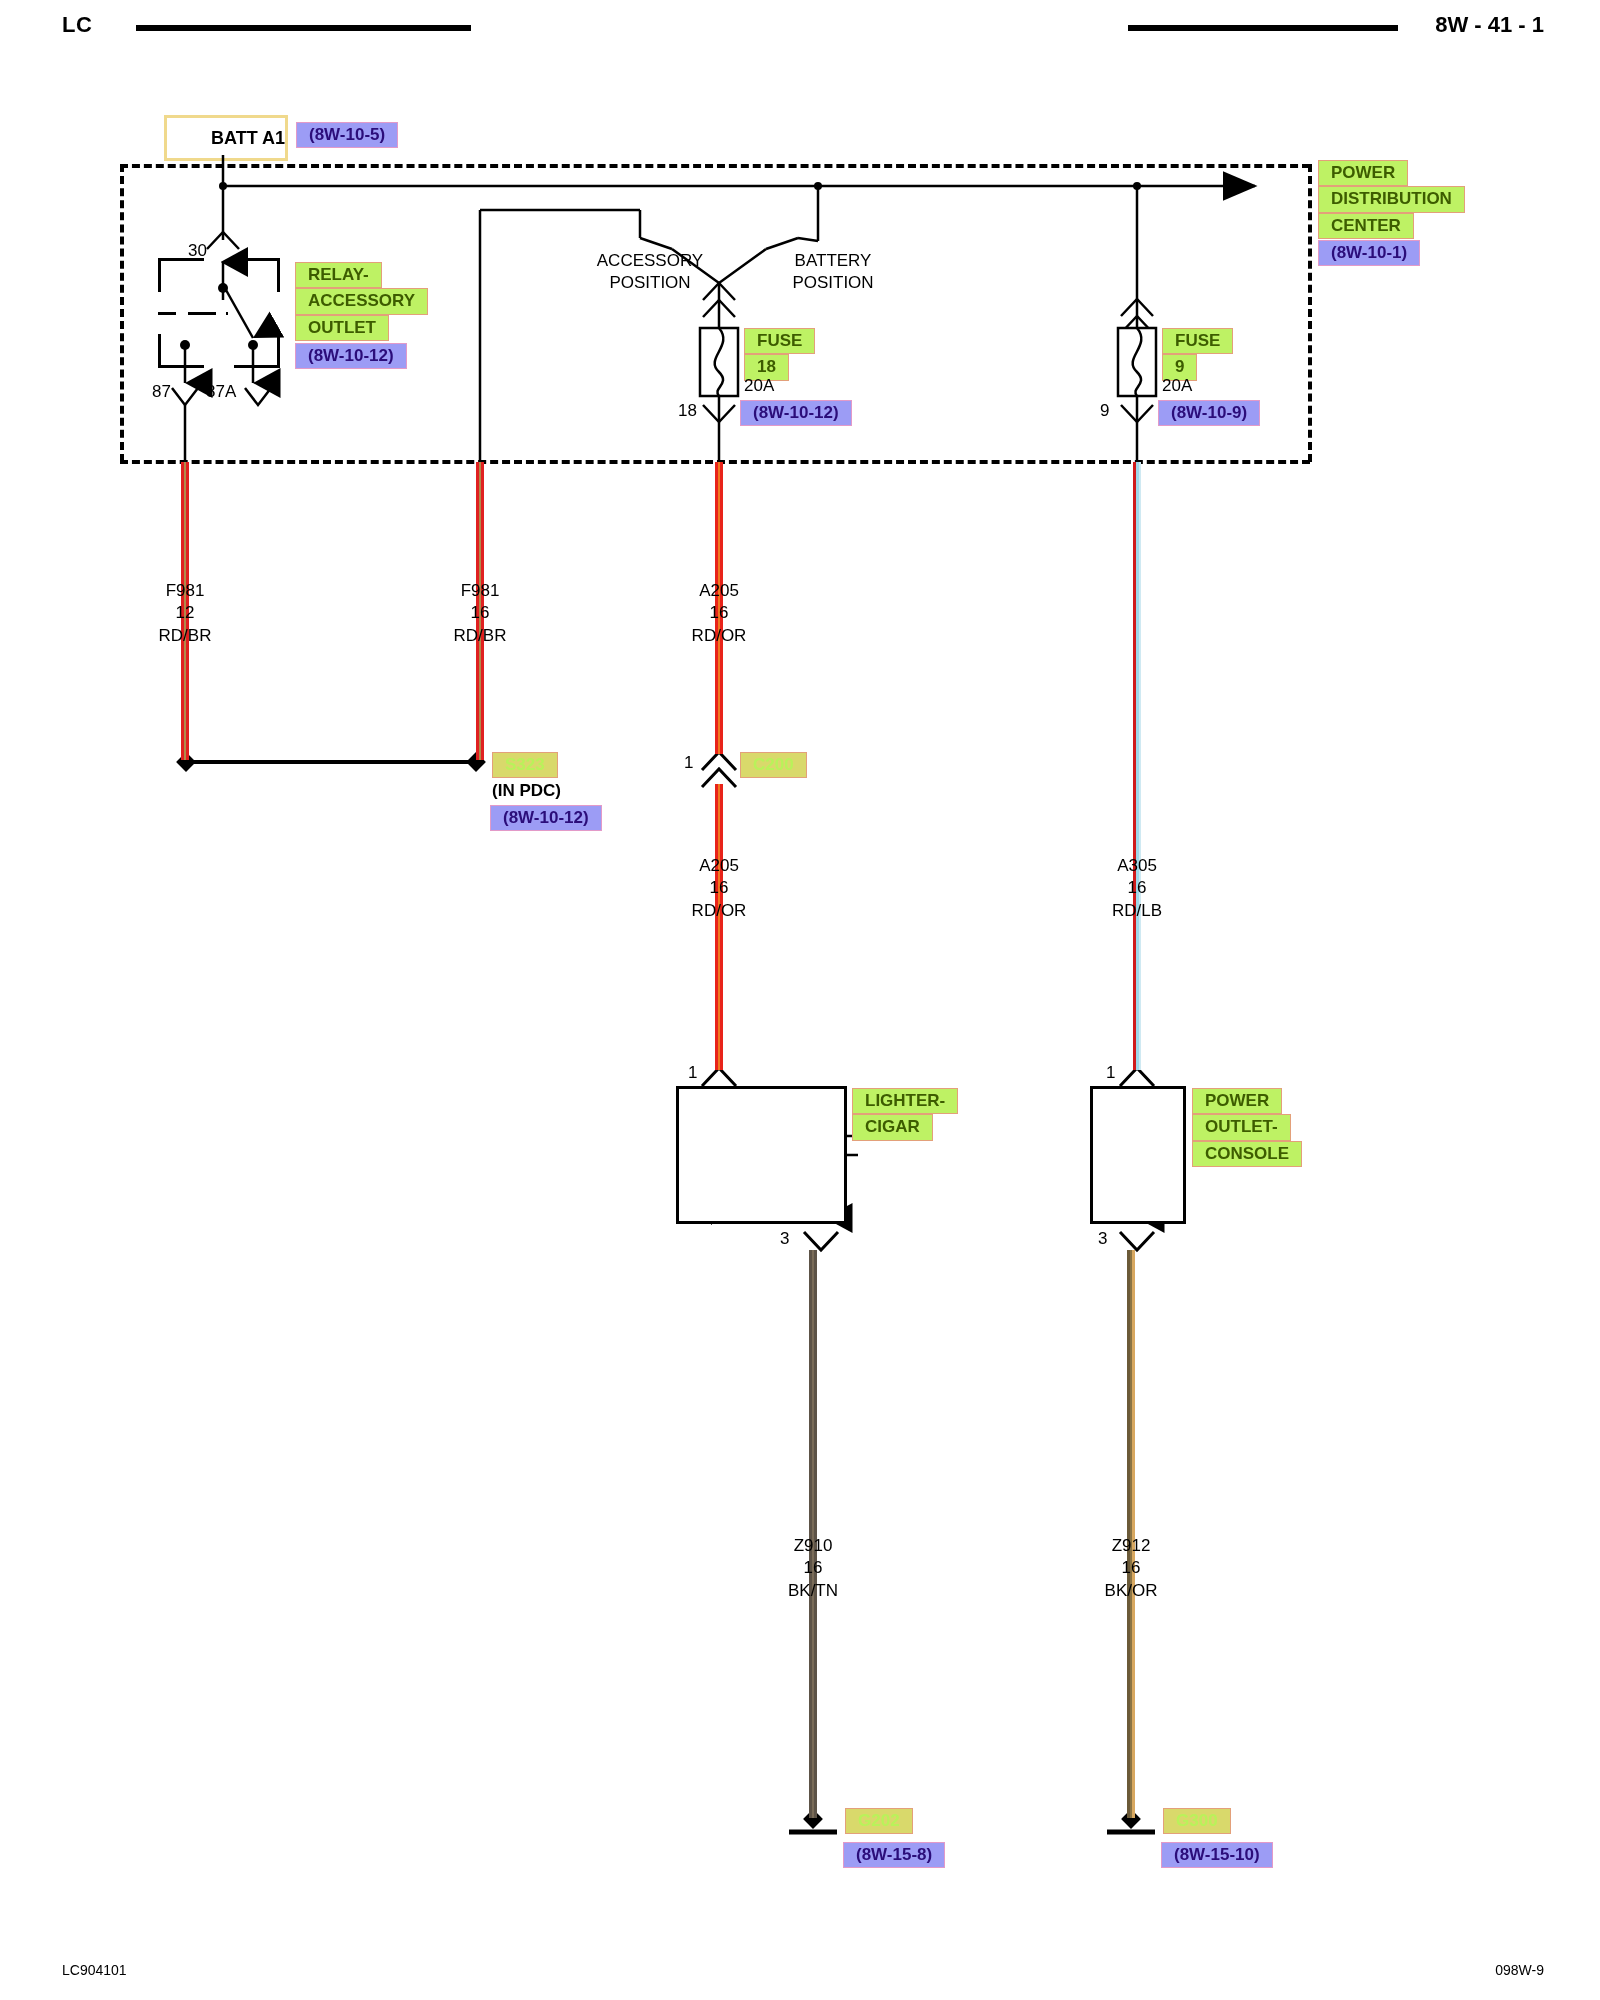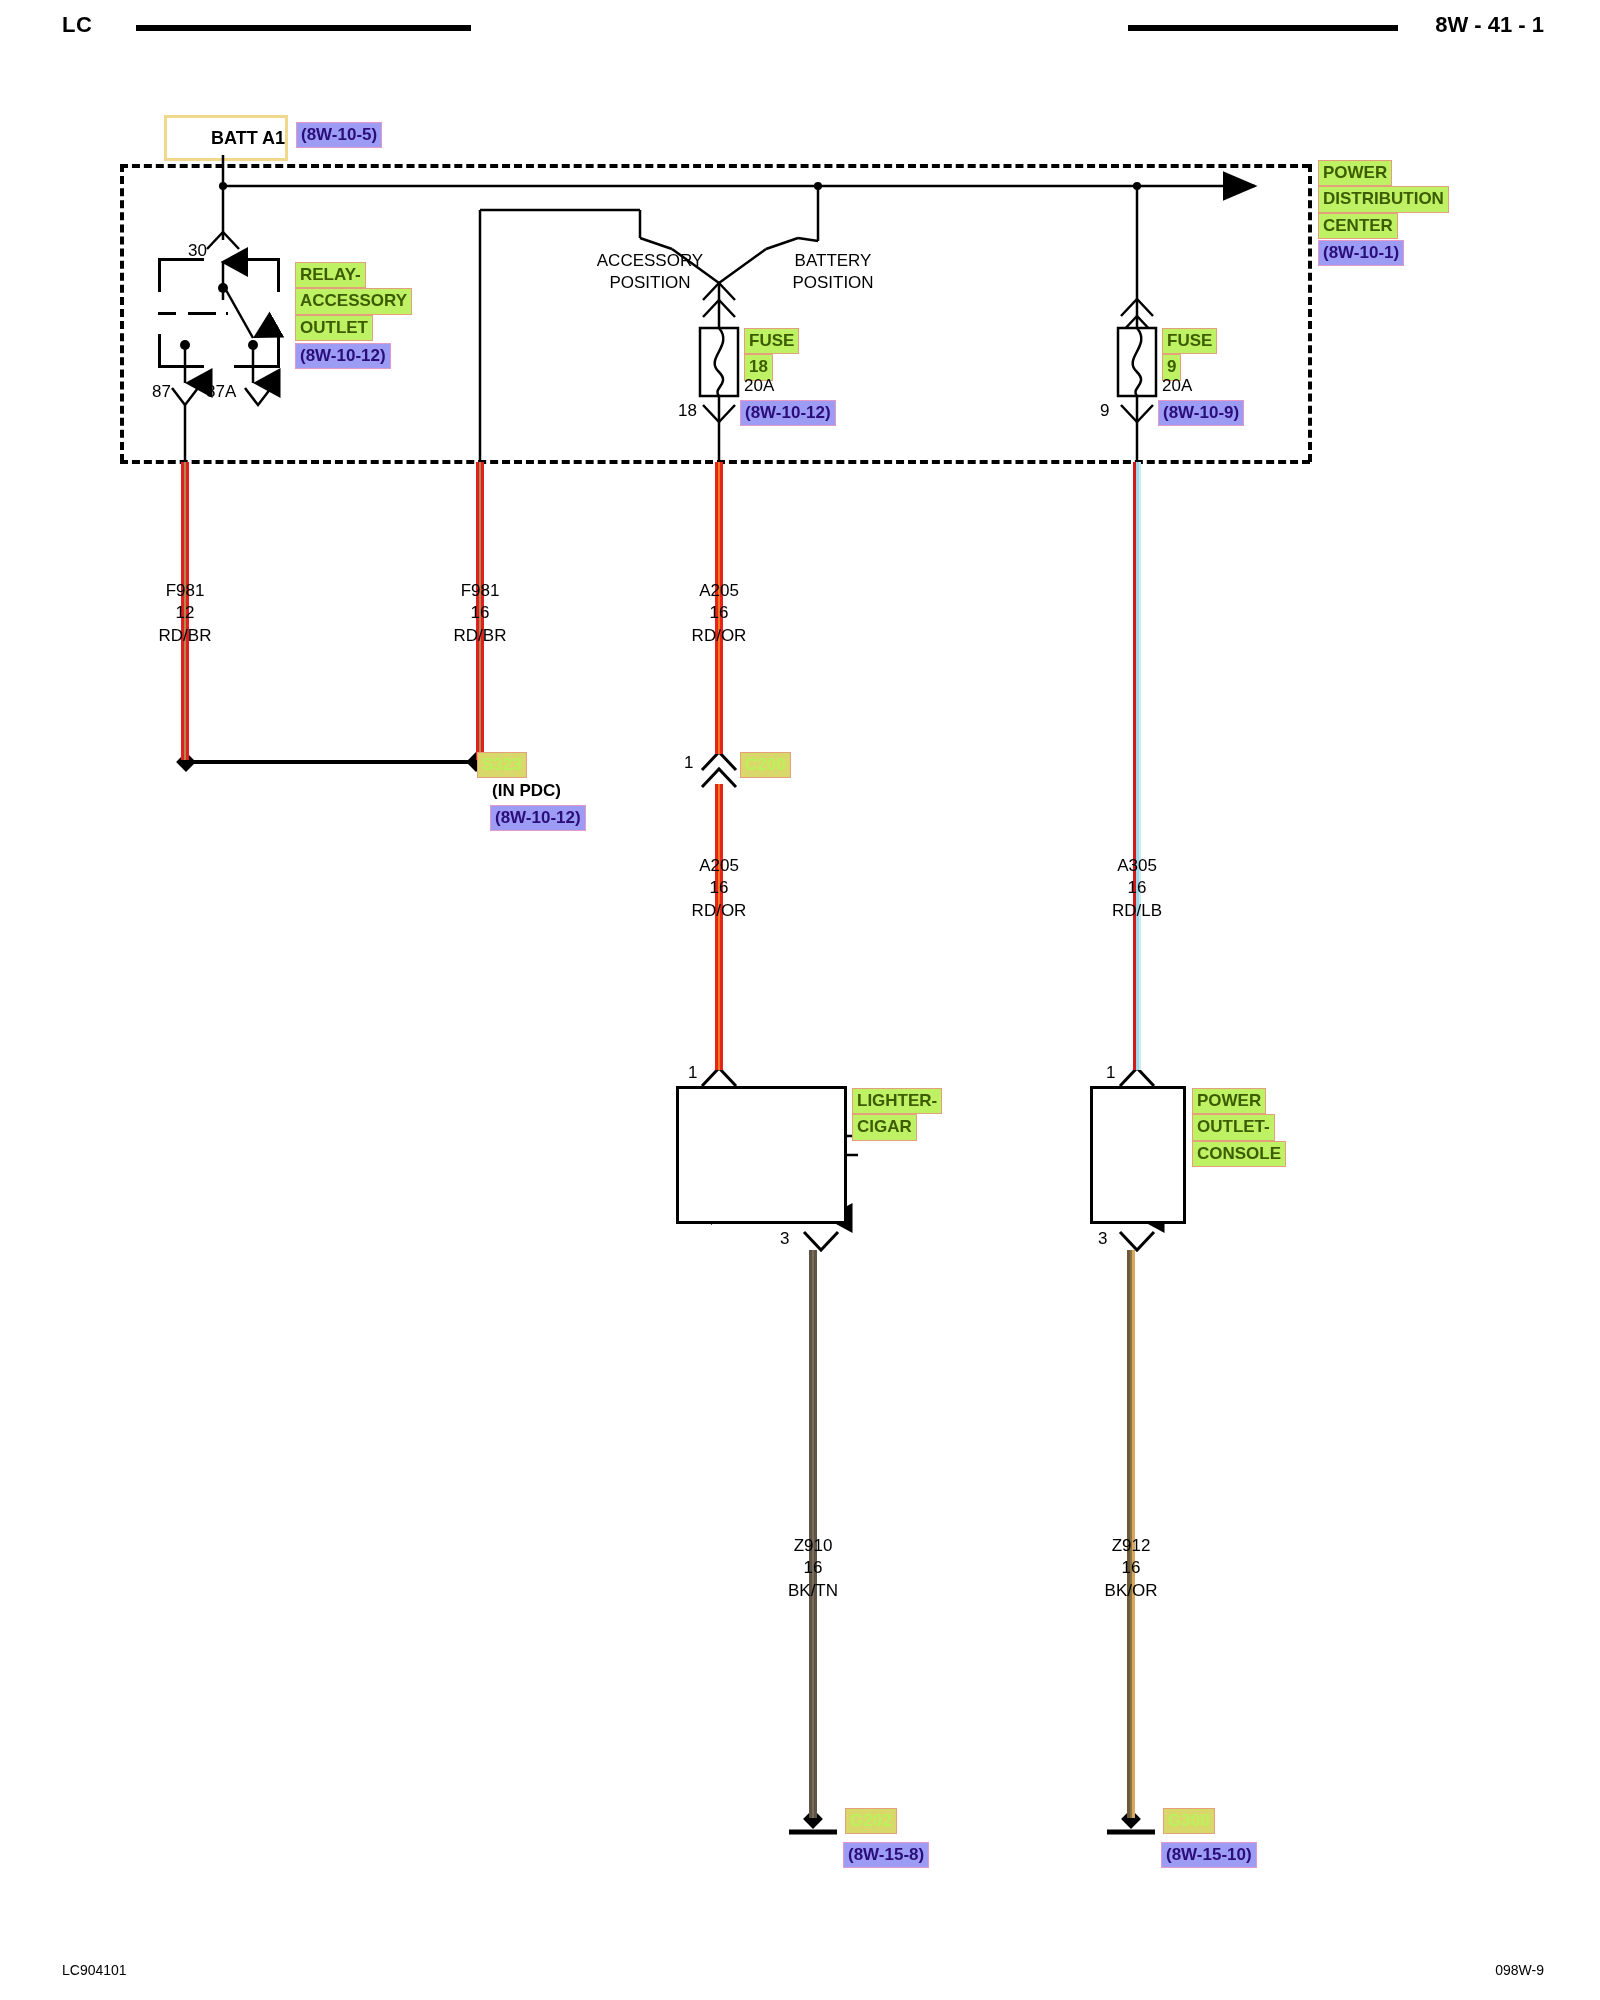--- a/index.html
+++ b/index.html
@@ -22,21 +22,21 @@
 
   
   .lbl{position:absolute;font-size:17px;white-space:nowrap;line-height:1.32;}
   .lbl.b{font-weight:bold;}
   .lbl-c{position:absolute;font-size:17px;text-align:center;line-height:1.32;}
 
   
   .hl-green{background:#bef264;color:#3d5c00;border:1px solid #e3a07a;font-weight:bold;}
   .hl-purple{background:#9c9cf5;color:#2b0d7a;border:1px solid #e39ac8;font-weight:bold;}
   .hl-yellowgreen{background:#d9d96b;color:#b9f25a;border:1px solid #e3a07a;font-weight:bold;}
-  .pad{padding:1px 4px;display:inline-block;}
+  .pad{padding:1px 12px;display:inline-block;}
 
   
   .batt-box{position:absolute;border:3px solid #f0d98c;background:#fff;
             display:flex;align-items:center;justify-content:flex-end;
             font-size:18px;font-weight:bold;}
 
   
   .comp-box{position:absolute;border:3px solid #000;background:#fff;}
 
   
@@ -297,21 +297,21 @@
   <span>Z910</span><br>
   <span>16</span><br>
   <span>BK/TN</span>
 </div>
 <div class="lbl-c" style="left:1056px;top:1535px;width:150px;">
   <span>Z912</span><br>
   <span>16</span><br>
   <span>BK/OR</span>
 </div>
 
-<div class="lbl" style="left:477px;top:752px;">
+<div class="lbl" style="left:492px;top:752px;">
   <span class="hl-yellowgreen pad">S323</span>
 </div>
 <div class="lbl b" style="left:492px;top:780px;">(IN PDC)</div>
 <div class="lbl" style="left:490px;top:805px;">
   <span class="hl-purple pad">(8W-10-12)</span>
 </div>
 
 <div class="lbl" style="left:684px;top:752px;">1</div>
 <div class="lbl" style="left:740px;top:752px;">
   <span class="hl-yellowgreen pad">C200</span>

